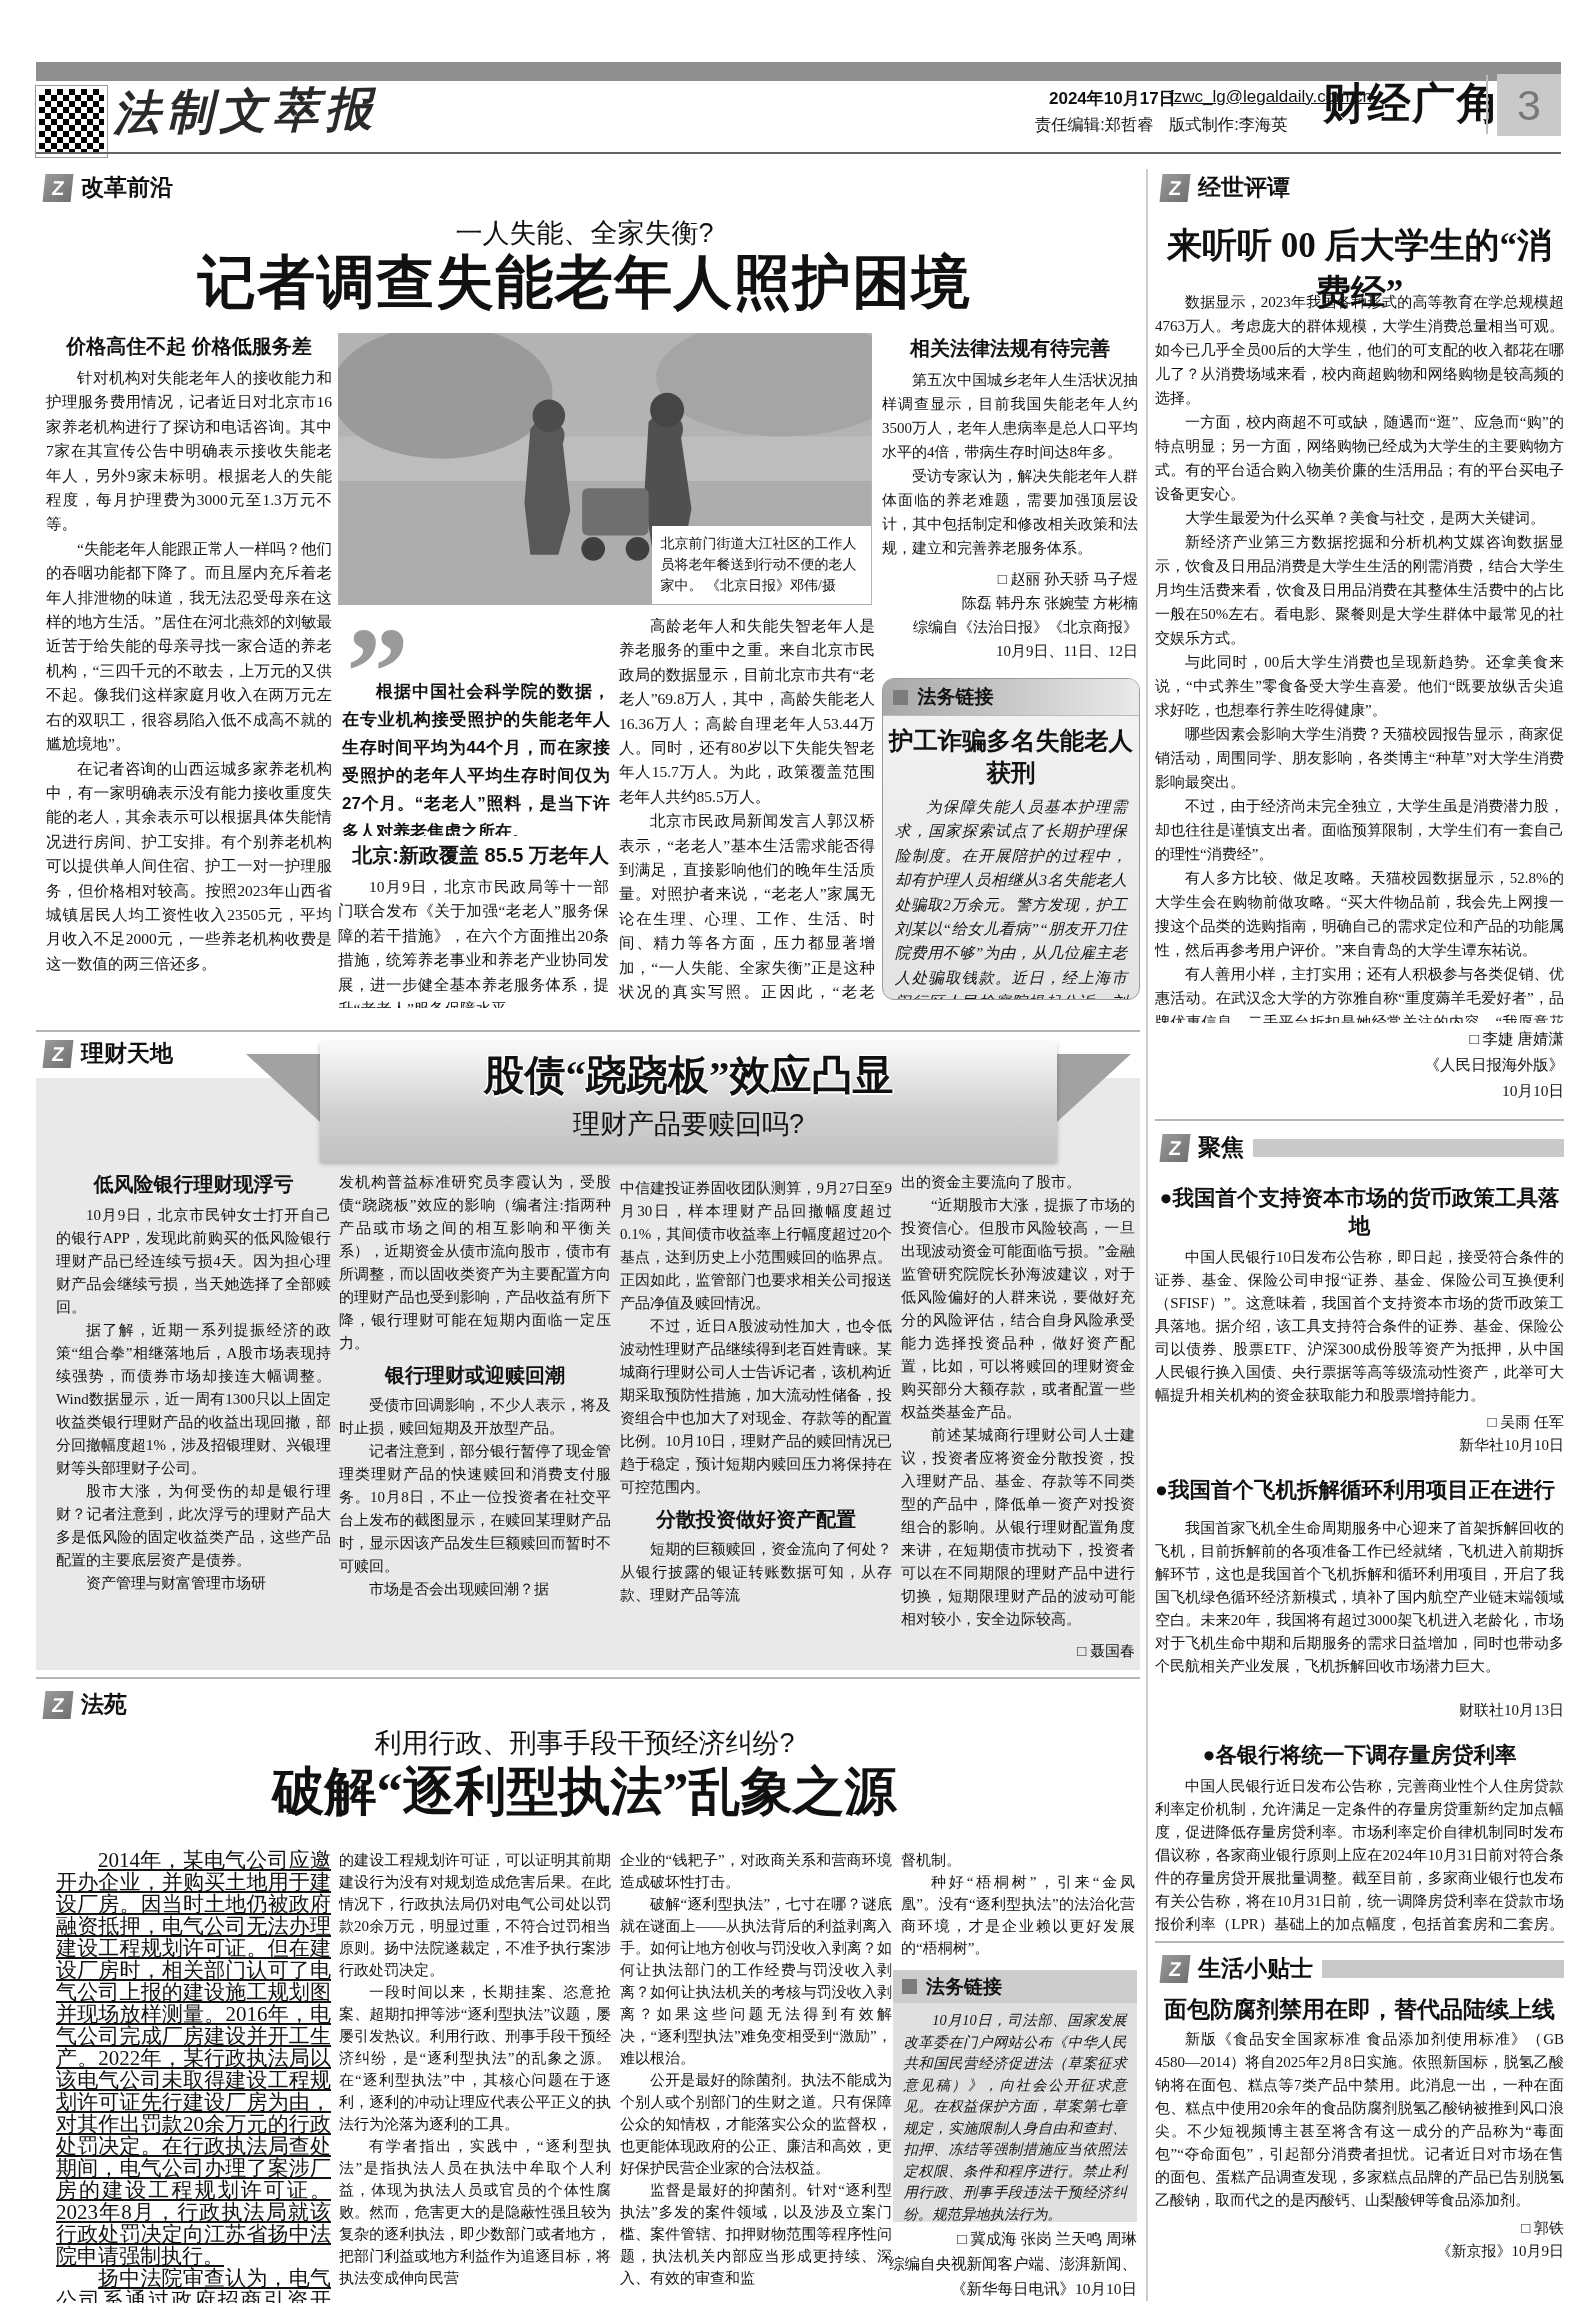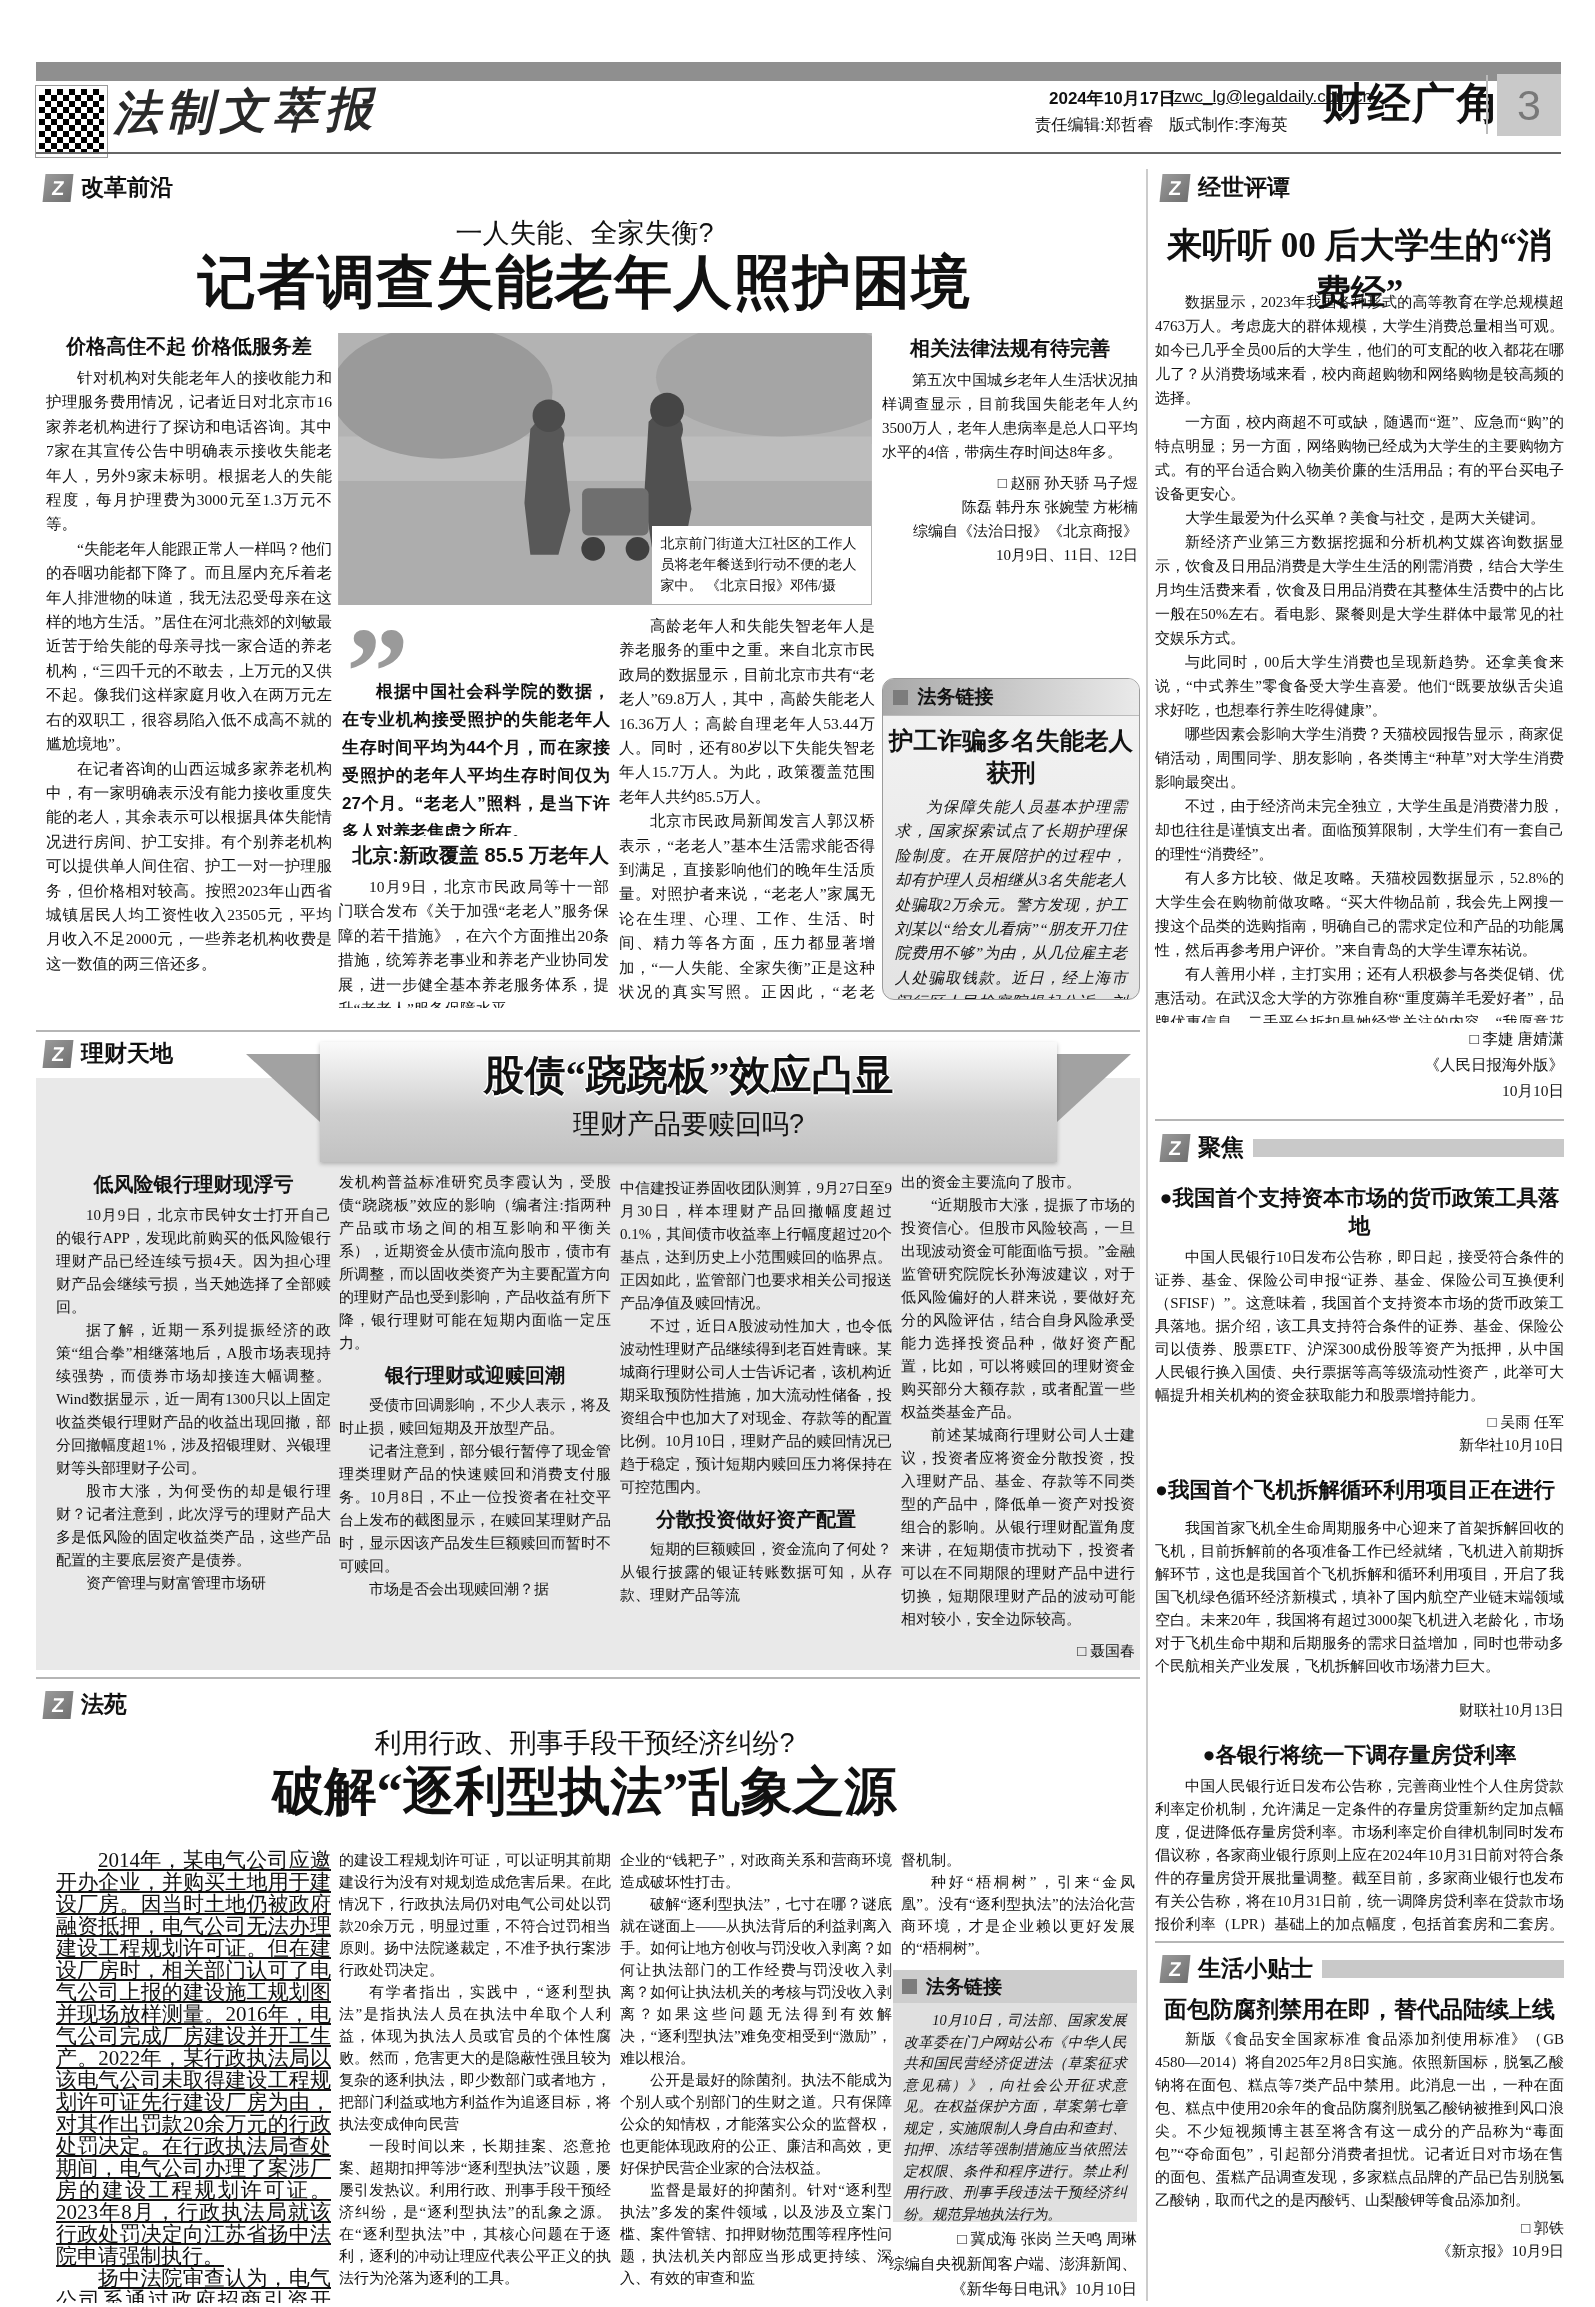--- a/index.html
+++ b/index.html
@@ -90,20 +90,21 @@
     <div class="subhead" style="text-align:right;">北京:新政覆盖 85.5 万老年人</div>
     <p class="p">10月9日，北京市民政局等十一部门联合发布《关于加强“老老人”服务保障的若干措施》，在六个方面推出20条措施，统筹养老事业和养老产业协同发展，进一步健全基本养老服务体系，提升“老老人”服务保障水平。</p>
   </div>
   <div class="col" style="left:619px;top:614px;width:256px;height:394px;font-size:15.5px;line-height:24.4px;">
     <p class="p">高龄老年人和失能失智老年人是养老服务的重中之重。来自北京市民政局的数据显示，目前北京市共有“老老人”69.8万人，其中，高龄失能老人16.36万人；高龄自理老年人53.44万人。同时，还有80岁以下失能失智老年人15.7万人。为此，政策覆盖范围老年人共约85.5万人。</p>
     <p class="p">北京市民政局新闻发言人郭汉桥表示，“老老人”基本生活需求能否得到满足，直接影响他们的晚年生活质量。对照护者来说，“老老人”家属无论在生理、心理、工作、生活、时间、精力等各方面，压力都显著增加，“一人失能、全家失衡”正是这种状况的真实写照。正因此，“老老人”照料是养老服务之刚需，也是当下许多人对养老焦虑之所在。</p>
   </div>
   <div class="col" style="left:882px;top:335px;width:256px;height:340px;font-size:15px;line-height:24px;">
     <div class="subhead">相关法律法规有待完善</div>
     <p class="p">第五次中国城乡老年人生活状况抽样调查显示，目前我国失能老年人约3500万人，老年人患病率是总人口平均水平的4倍，带病生存时间达8年多。</p>
+    <p class="p">受访专家认为，解决失能老年人群体面临的养老难题，需要加强顶层设计，其中包括制定和修改相关政策和法规，建立和完善养老服务体系。</p>
     <p class="byl" style="margin-top:7.4px;">□ 赵丽 孙天骄 马子煜</p>
     <p class="byl">陈磊 韩丹东 张婉莹 方彬楠</p>
     <p class="byl">综编自《法治日报》《北京商报》</p>
     <p class="byl">10月9日、11日、12日</p>
   </div>
 
   <div class="abs legalbox1" style="left:882px;top:678px;width:256px;height:320px;">
     <div class="legalhead">
       <span class="legalsq"></span>
       <span class="legaltag">法务链接</span>
@@ -163,22 +164,22 @@
   </div>
   <div class="abs sans" style="left:111px;top:1725px;width:947px;text-align:center;font-size:27px;">利用行政、刑事手段干预经济纠纷?</div>
   <div class="abs" style="left:111px;top:1757px;width:947px;text-align:center;font-size:52px;font-weight:900;">破解“逐利型执法”乱象之源</div>
 
   <div class="col" style="left:56px;top:1849px;width:275px;height:454px;font-size:21px;line-height:22px;text-decoration:underline;">
     <p class="p">2014年，某电气公司应邀开办企业，并购买土地用于建设厂房。因当时土地仍被政府融资抵押，电气公司无法办理建设工程规划许可证。但在建设厂房时，相关部门认可了电气公司上报的建设施工规划图并现场放样测量。2016年，电气公司完成厂房建设并开工生产。2022年，某行政执法局以该电气公司未取得建设工程规划许可证先行建设厂房为由，对其作出罚款20余万元的行政处罚决定。在行政执法局查处期间，电气公司办理了案涉厂房的建设工程规划许可证。2023年8月，行政执法局就该行政处罚决定向江苏省扬中法院申请强制执行。</p>
     <p class="p">扬中法院审查认为，电气公司系通过政府招商引资开办，因客观原因无法办理建设工程规划许可证，且在取得相关部门同意后才开工建设。同时，电气公司在行政执法局立案查处期间已经取得案涉厂房</p>
   </div>
   <div class="col" style="left:339px;top:1849px;width:272px;height:454px;font-size:15px;line-height:22px;">
     <p class="np">的建设工程规划许可证，可以证明其前期建设行为没有对规划造成危害后果。在此情况下，行政执法局仍对电气公司处以罚款20余万元，明显过重，不符合过罚相当原则。扬中法院遂裁定，不准予执行案涉行政处罚决定。</p>
+    <p class="p">一段时间以来，长期挂案、恣意抢案、超期扣押等涉“逐利型执法”议题，屡屡引发热议。利用行政、刑事手段干预经济纠纷，是“逐利型执法”的乱象之源。在“逐利型执法”中，其核心问题在于逐利，逐利的冲动让理应代表公平正义的执法行为沦落为逐利的工具。</p>
     <p class="p">有学者指出，实践中，“逐利型执法”是指执法人员在执法中牟取个人利益，体现为执法人员或官员的个体性腐败。然而，危害更大的是隐蔽性强且较为复杂的逐利执法，即少数部门或者地方，把部门利益或地方利益作为追逐目标，将执法变成伸向民营</p>
-    <p class="p">一段时间以来，长期挂案、恣意抢案、超期扣押等涉“逐利型执法”议题，屡屡引发热议。利用行政、刑事手段干预经济纠纷，是“逐利型执法”的乱象之源。在“逐利型执法”中，其核心问题在于逐利，逐利的冲动让理应代表公平正义的执法行为沦落为逐利的工具。</p>
   </div>
   <div class="col" style="left:620px;top:1849px;width:272px;height:454px;font-size:15px;line-height:22px;">
     <p class="np">企业的“钱耙子”，对政商关系和营商环境造成破坏性打击。</p>
     <p class="p">破解“逐利型执法”，七寸在哪？谜底就在谜面上——从执法背后的利益剥离入手。如何让地方创收与罚没收入剥离？如何让执法部门的工作经费与罚没收入剥离？如何让执法机关的考核与罚没收入剥离？如果这些问题无法得到有效解决，“逐利型执法”难免变相受到“激励”，难以根治。</p>
     <p class="p">公开是最好的除菌剂。执法不能成为个别人或个别部门的生财之道。只有保障公众的知情权，才能落实公众的监督权，也更能体现政府的公正、廉洁和高效，更好保护民营企业家的合法权益。</p>
     <p class="p">监督是最好的抑菌剂。针对“逐利型执法”多发的案件领域，以及涉及立案门槛、案件管辖、扣押财物范围等程序性问题，执法机关内部应当形成更持续、深入、有效的审查和监</p>
   </div>
   <div class="col" style="left:901px;top:1849px;width:234px;height:118px;font-size:15px;line-height:22px;">
     <p class="np">督机制。</p>
     <p class="p">种好“梧桐树”，引来“金凤凰”。没有“逐利型执法”的法治化营商环境，才是企业赖以更好发展的“梧桐树”。</p>

